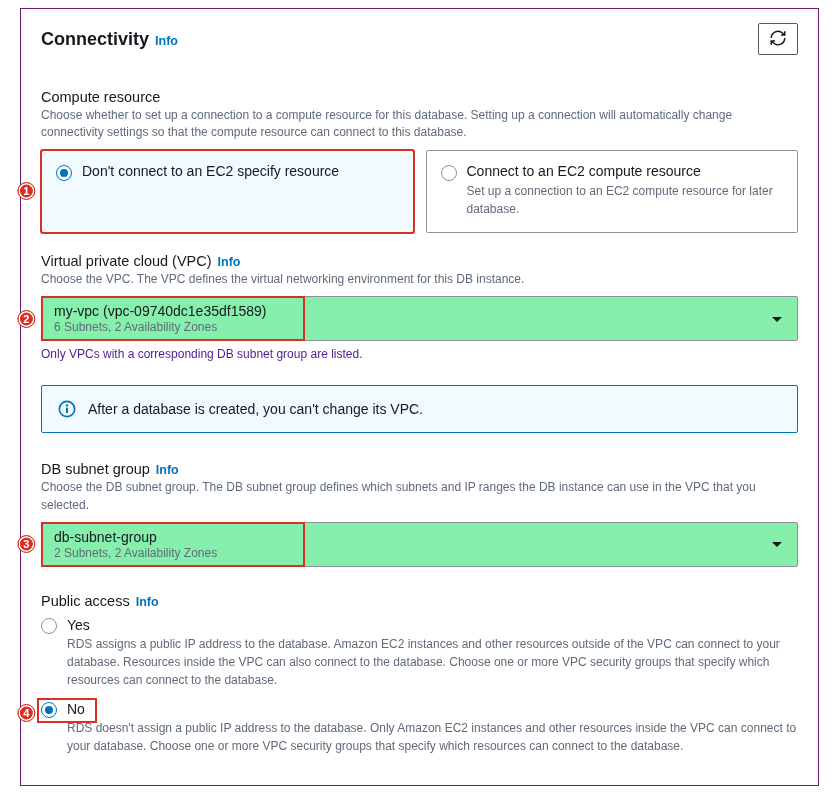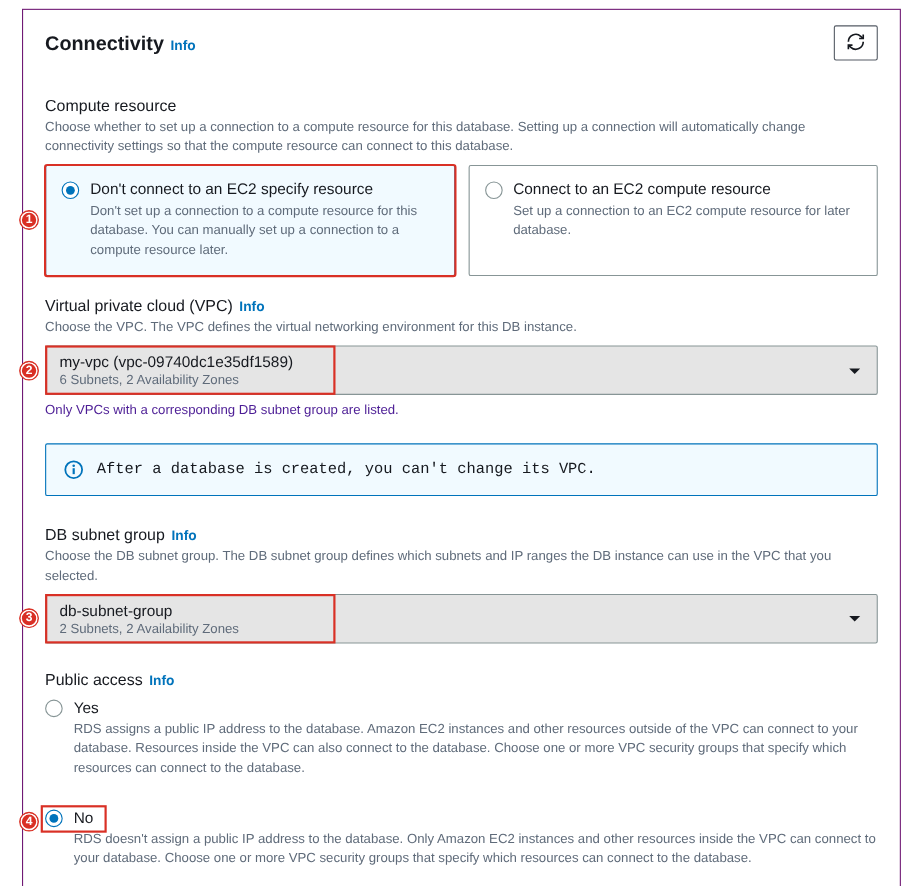--- a/index.html
+++ b/index.html
@@ -130,21 +130,21 @@
     z-index: 10;
     box-shadow: 0 0 0 1.5px #fff inset;
   }
 
   .select-box {
     border: 1px solid #879596;
     border-radius: 2px;
     padding: 6px 36px 6px 12px;
     position: relative;
     cursor: pointer;
-    background: #e5e5e5;
+    background: #86efac;
   }
   .select-main {
     font-size: 14px;
     color: #16191f;
   }
   .select-sub {
     font-size: 12px;
     color: #5f6b7a;
     margin-top: 1px;
   }
@@ -158,35 +158,34 @@
 
   .alert-box {
     border: 1px solid #0073bb;
     background: #f1faff;
     border-radius: 2px;
     padding: 14px 16px;
     display: flex;
     align-items: center;
     gap: 12px;
     margin-top: 24px;
-    font-family: Liberation Mono, monospace;
   }
   .alert-icon {
     width: 18px; height: 18px;
     flex-shrink: 0;
   }
   .alert-text {
     font-size: 14px;
     color: #16191f;
   }
 
   .plain-radio {
     display: flex;
     flex-direction: column;
-    gap: 18px;
+    gap: 2px;
     margin-top: 6px;
   }
   .plain-radio-item {
     position: relative;
     padding-left: 26px;
     cursor: pointer;
     margin-bottom: 10px;
   }
   .plain-radio-item .radio-dot {
     position: absolute;
@@ -259,21 +258,20 @@
     <div class="section section-first rel">
       <div class="field-label">Compute resource</div>
       <div class="field-hint">Choose whether to set up a connection to a compute resource for this database. Setting up a connection will automatically change connectivity settings so that the compute resource can connect to this database.</div>
 
       <div class="radio-row rel">
         <div class="callout-badge" style="top:50%; transform:translate(-70%,-50%);">1</div>
 
         <div class="radio-card selected red-outline">
           <span class="radio-dot"></span>
           <div class="radio-card-title">Don't connect to an EC2 specify resource</div>
-          <div class="radio-card-desc">Don't set up a connection to a compute resource for this database. You can manually set up a connection to a compute resource later.</div>
         </div>
 
         <div class="radio-card">
           <span class="radio-dot"></span>
           <div class="radio-card-title">Connect to an EC2 compute resource</div>
           <div class="radio-card-desc">Set up a connection to an EC2 compute resource for later database.</div>
         </div>
       </div>
     </div>
 

